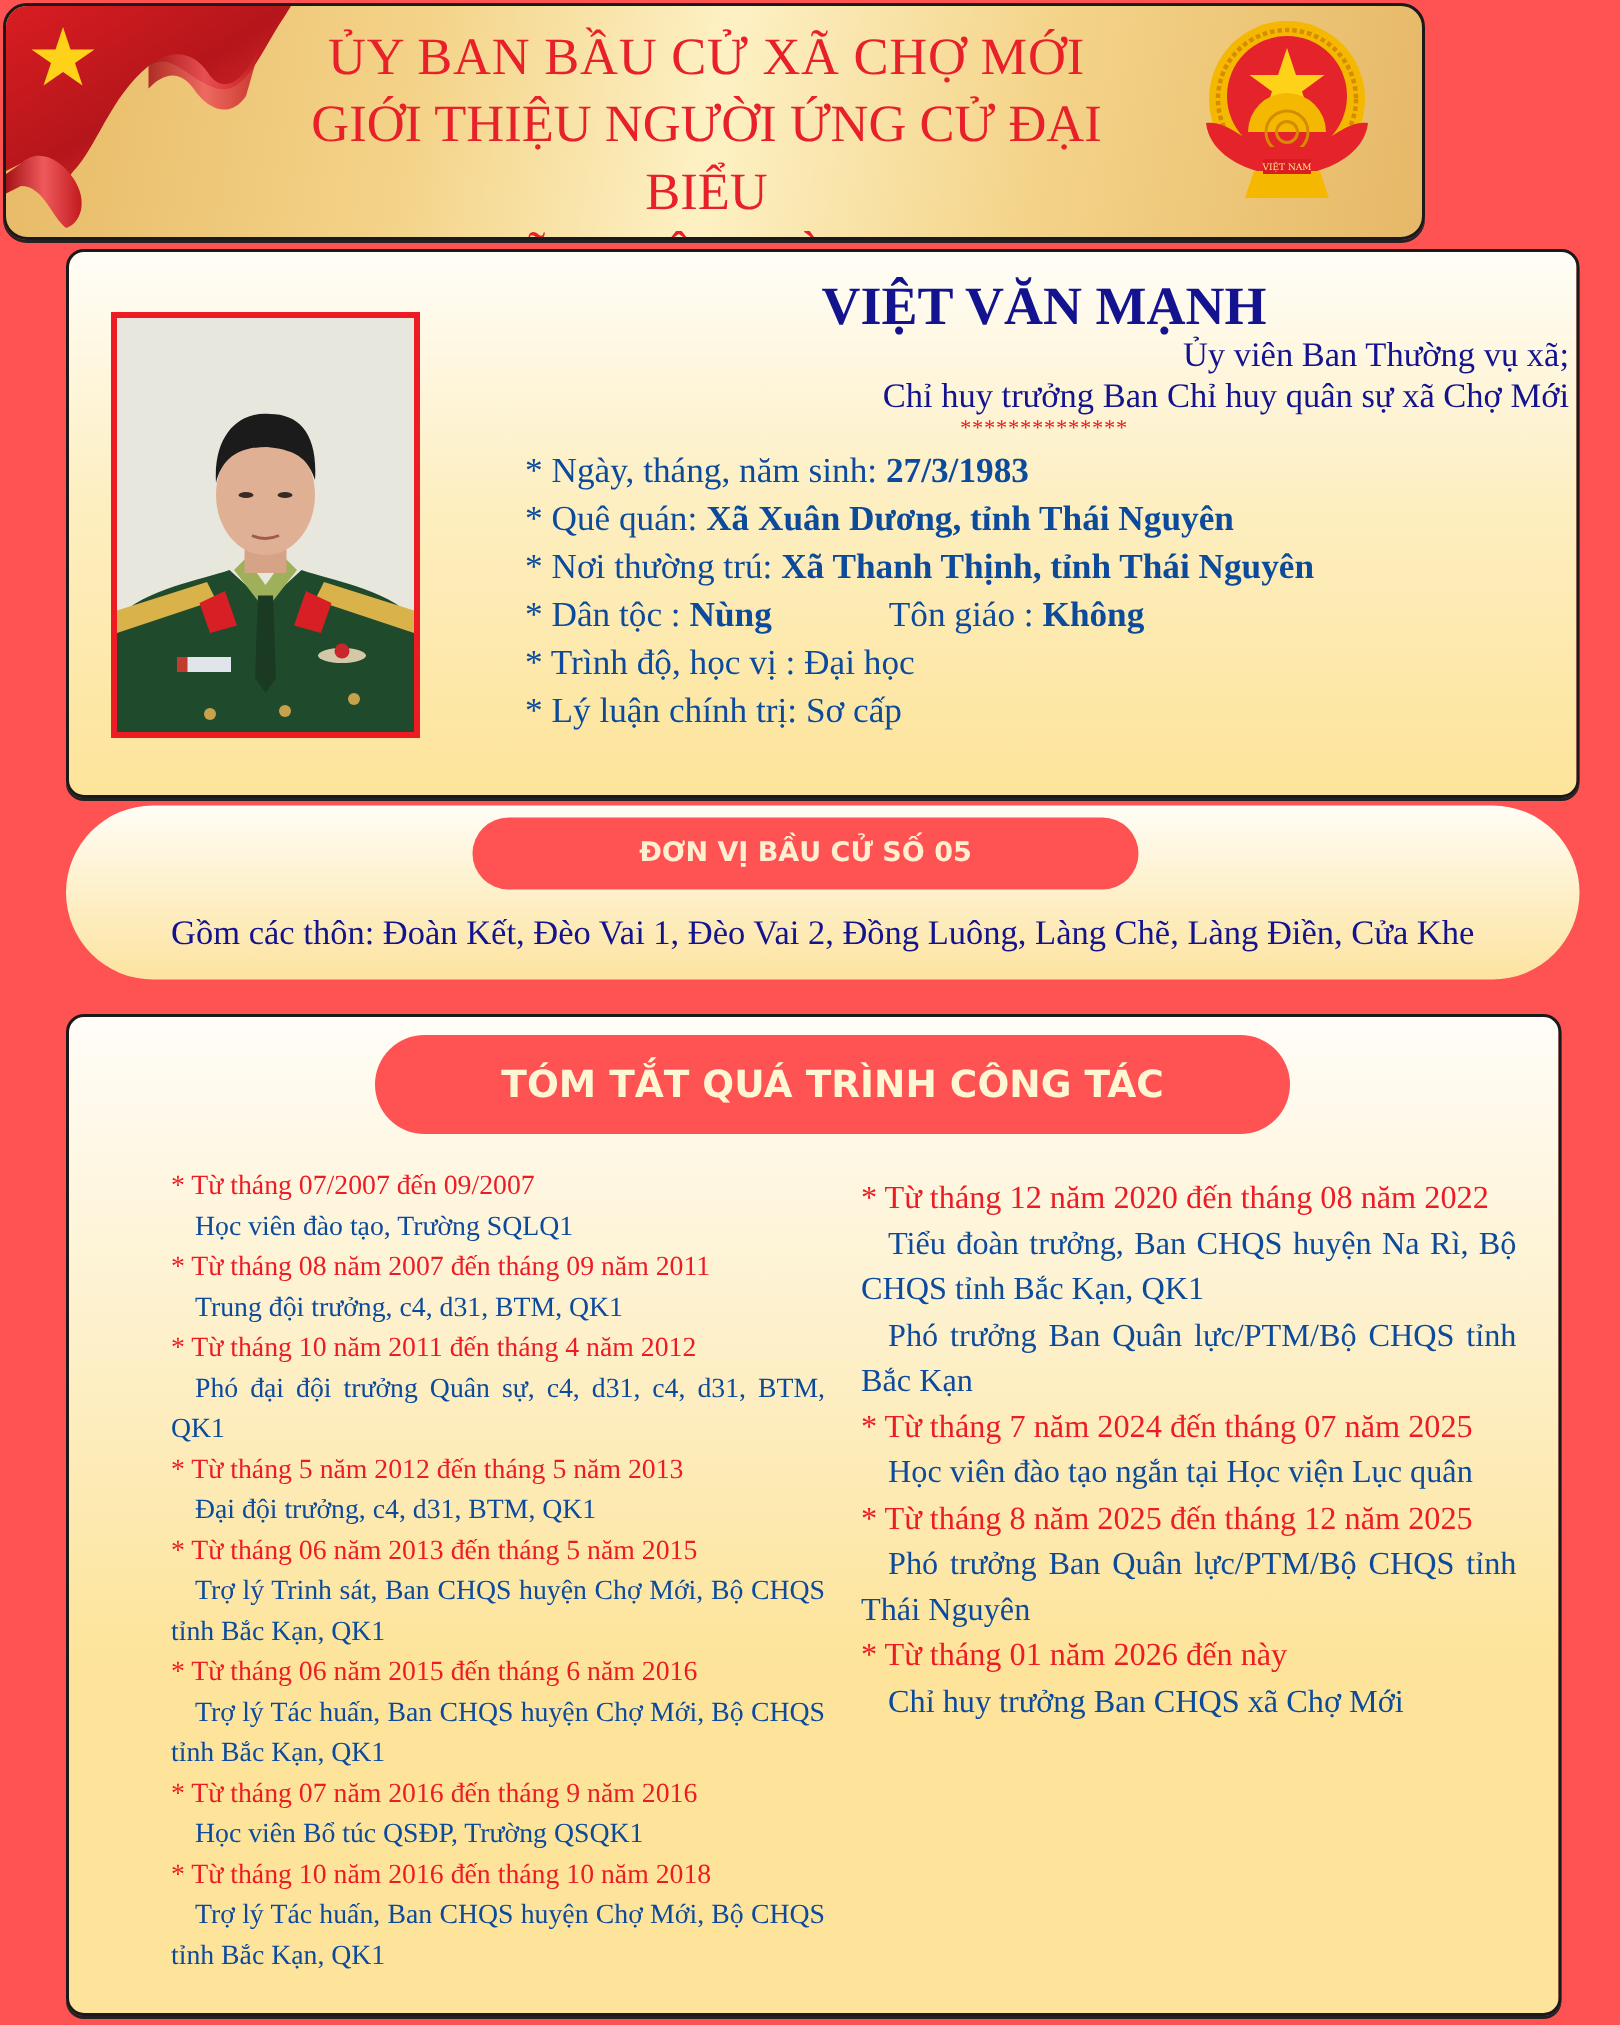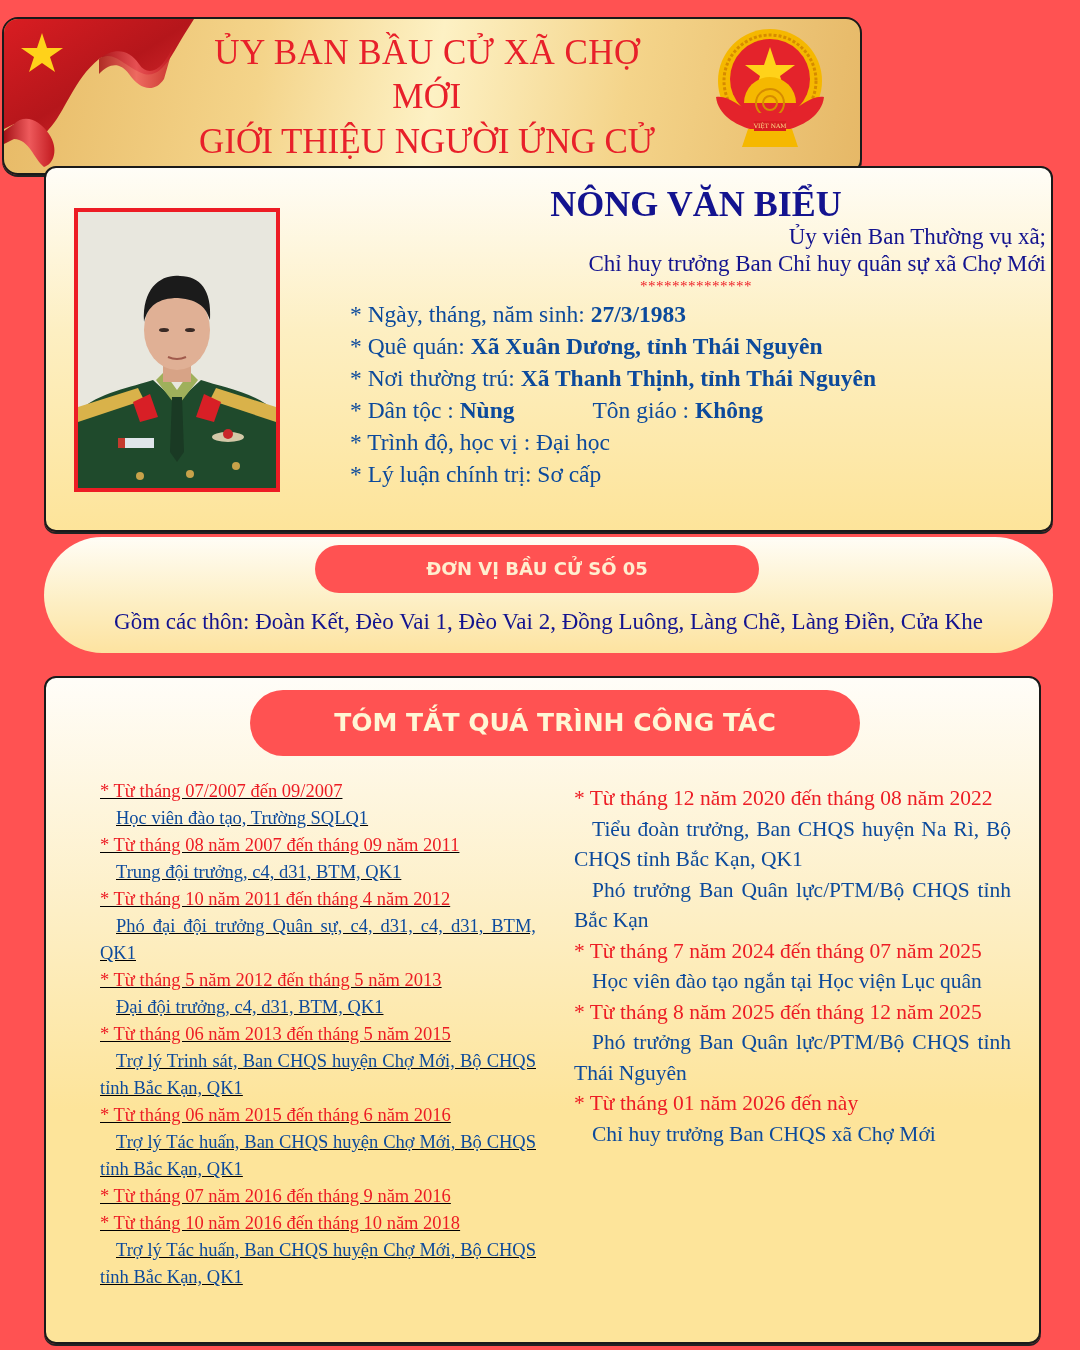--- a/index.html
+++ b/index.html
@@ -6,21 +6,21 @@
   html, body { width: 1080px; height: 1350px; }
   body {
     background: #ff5252;
     position: relative;
     overflow: hidden;
     font-family: "Liberation Serif", "DejaVu Serif", serif;
   }
 
   
   .header {
-    position: absolute; left: 2px; top: 17px; width: 860px; height: 158px;
+    position: absolute; left: 2px; top: 2px; width: 948px; height: 158px;
     border: 2px solid #1a1a1a; border-radius: 16px;
     background: linear-gradient(100deg, #e7b965 0%, #f4d48a 30%, #fdf1c4 50%, #f4d48a 72%, #e6b867 100%);
     box-shadow: 0 2px 0 #222;
     overflow: hidden;
   }
   .flag {
     position: absolute; left: 0; top: 0; width: 200px; height: 150px;
   }
   .flag svg { width: 100%; height: 100%; }
   .emblem {
@@ -94,22 +94,22 @@
     position: absolute; left: 44px; top: 676px; width: 997px; height: 668px;
     border: 2px solid #1a1a1a; border-radius: 12px;
     background: linear-gradient(180deg, #fffdf8 0%, #fdefc6 35%, #fde49a 65%, #fde49a 100%);
     box-shadow: 0 2px 0 #222;
   }
   .work-pill {
     left: 204px; top: 12px; width: 610px; height: 66px; line-height: 66px; font-size: 25px; font-weight: bold;
     border-radius: 33px;
   }
   .col-left {
-    position: absolute; left: 54px; top: 100px; width: 436px;
-    font-size: 18.5px; line-height: 27px; text-decoration: underline;
+    position: absolute; left: 68px; top: 100px; width: 436px;
+    font-size: 18.5px; line-height: 27px;
   }
   .col-right {
     position: absolute; left: 528px; top: 105px; width: 437px;
     font-size: 21.5px; line-height: 30.5px;
   }
   .entry-period { color: #ed1c24; white-space: nowrap; }
   .entry-role { color: #0c4a9c; text-align: justify; text-indent: 16px; }
   .col-right .entry-role { text-indent: 18px; }
 </style>
 </head>
@@ -188,21 +188,21 @@
       <rect x="40" y="226" width="7" height="10" fill="#c43a2e"></rect>
       <ellipse cx="150" cy="225" rx="16" ry="5" fill="#d3c9a8"></ellipse>
       <circle cx="150" cy="222" r="5" fill="#c8272b"></circle>
 
       <circle cx="62" cy="264" r="4" fill="#c8a24a"></circle>
       <circle cx="112" cy="262" r="4" fill="#c8a24a"></circle>
       <circle cx="158" cy="254" r="4" fill="#c8a24a"></circle>
     </svg>
   </div>
 
-  <div class="p-name">NÔNG VĂN BIỂU</div>
+  <div class="p-name">VIỆT VĂN MẠNH</div>
   <div class="p-role1">Ủy viên Ban Thường vụ xã;</div>
   <div class="p-role2">Chỉ huy trưởng Ban Chỉ huy quân sự xã Chợ Mới</div>
   <div class="p-stars">**************</div>
 
   <div class="facts">
     <div class="fact">
       <span>* Ngày, tháng, năm sinh: </span><b>27/3/1983</b>
     </div>
     <div class="fact">
       <span>* Quê quán: </span><b>Xã Xuân Dương, tỉnh Thái Nguyên</b>
@@ -246,20 +246,21 @@
     <div>
       <div class="entry-period">* Từ tháng 06 năm 2013 đến tháng 5 năm 2015</div>
       <div class="entry-role">Trợ lý Trinh sát, Ban CHQS huyện Chợ Mới, Bộ CHQS tỉnh Bắc Kạn, QK1</div>
     </div>
     <div>
       <div class="entry-period">* Từ tháng 06 năm 2015 đến tháng 6 năm 2016</div>
       <div class="entry-role">Trợ lý Tác huấn, Ban CHQS huyện Chợ Mới, Bộ CHQS tỉnh Bắc Kạn, QK1</div>
     </div>
     <div>
       <div class="entry-period">* Từ tháng 07 năm 2016 đến tháng 9 năm 2016</div>
+      <div class="entry-role">Học viên Bổ túc QSĐP, Trường QSQK1</div>
     </div>
     <div>
       <div class="entry-period">* Từ tháng 10 năm 2016 đến tháng 10 năm 2018</div>
       <div class="entry-role">Trợ lý Tác huấn, Ban CHQS huyện Chợ Mới, Bộ CHQS tỉnh Bắc Kạn, QK1</div>
     </div>
   </div>
 
   <div class="col-right">
     <div>
       <div class="entry-period">* Từ tháng 12 năm 2020 đến tháng 08 năm 2022</div>

